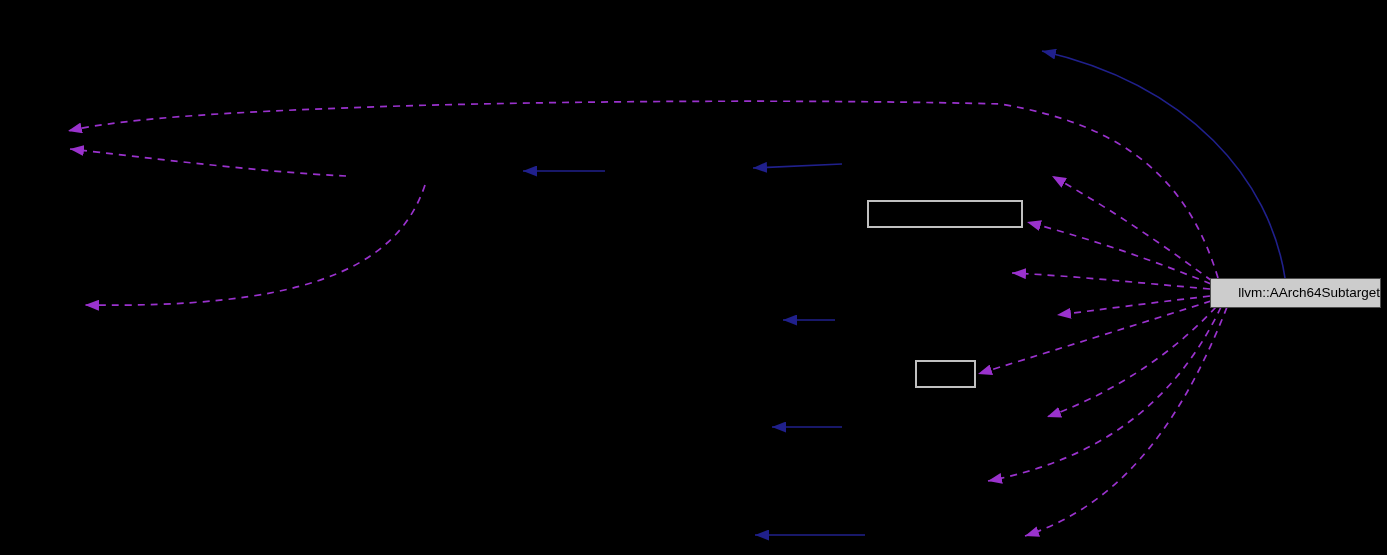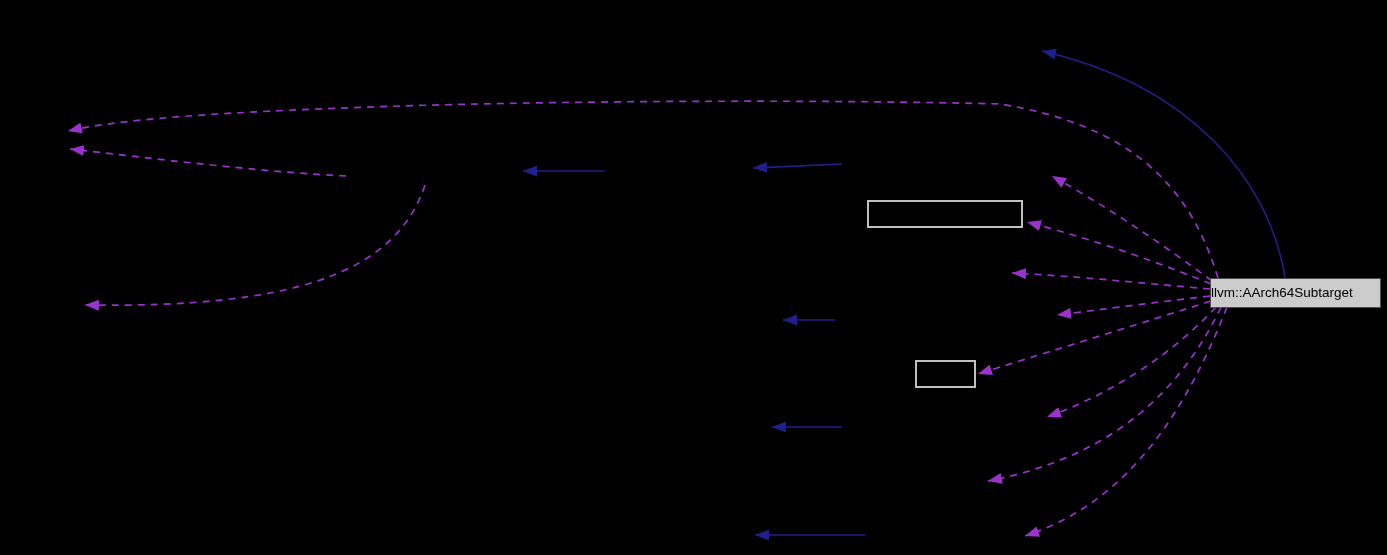--- a/index.html
+++ b/index.html
@@ -39,21 +39,21 @@
   #main-node {
     left: 1210px;
     top: 278px;
     width: 171px;
     height: 30px;
     background: var(--node-fill, #ccc);
     border: 1px solid var(--node-border, #4d4d4d);
     color: var(--node-text, #000);
     font-size: 13.5px;
     line-height: 28px;
-    text-align: left;
+    text-align: right;
     white-space: nowrap;
     cursor: pointer;
   }
   .empty-node {
     background: transparent;
     border: 2px solid var(--empty-border, #c0c0c0);
     cursor: pointer;
   }
   #empty-node-1 {
     left: 867px;

